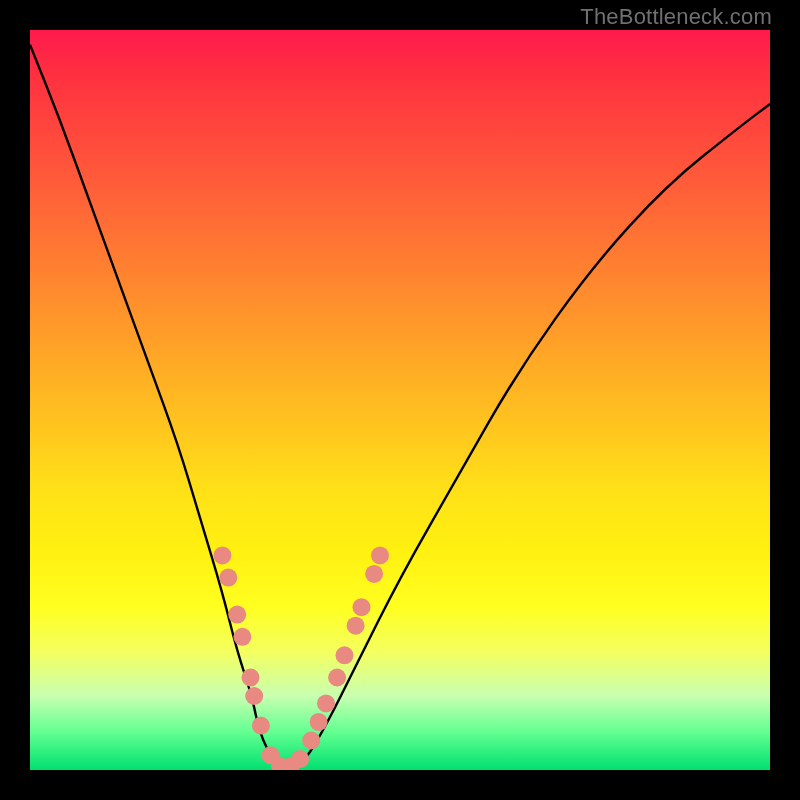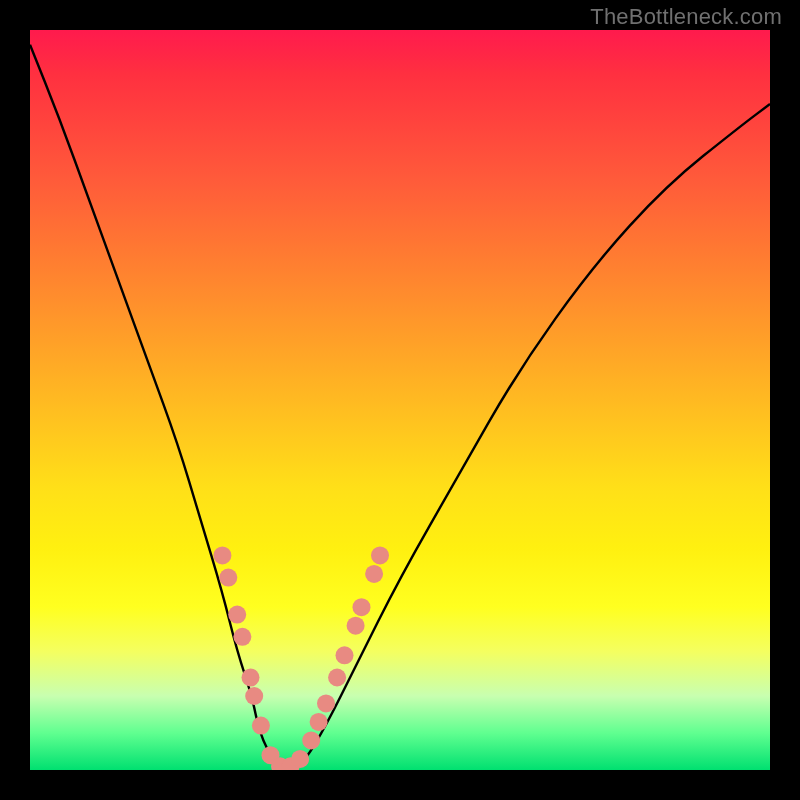--- a/index.html
+++ b/index.html
@@ -30,21 +30,21 @@
       #ffff20 78%,
       #f4ff60 84%,
       #c8ffb0 90%,
       #60ff90 95%,
       #00e070 100%
     );
   }
   .watermark {
     position: absolute;
     top: 4px;
-    right: 18px;
+    right: 28px;
     color: #707070;
     font-size: 22px;
     font-weight: 500;
     letter-spacing: 0.2px;
     user-select: none;
   }
   svg.curve {
     position: absolute;
     left: 0;
     top: 0;

